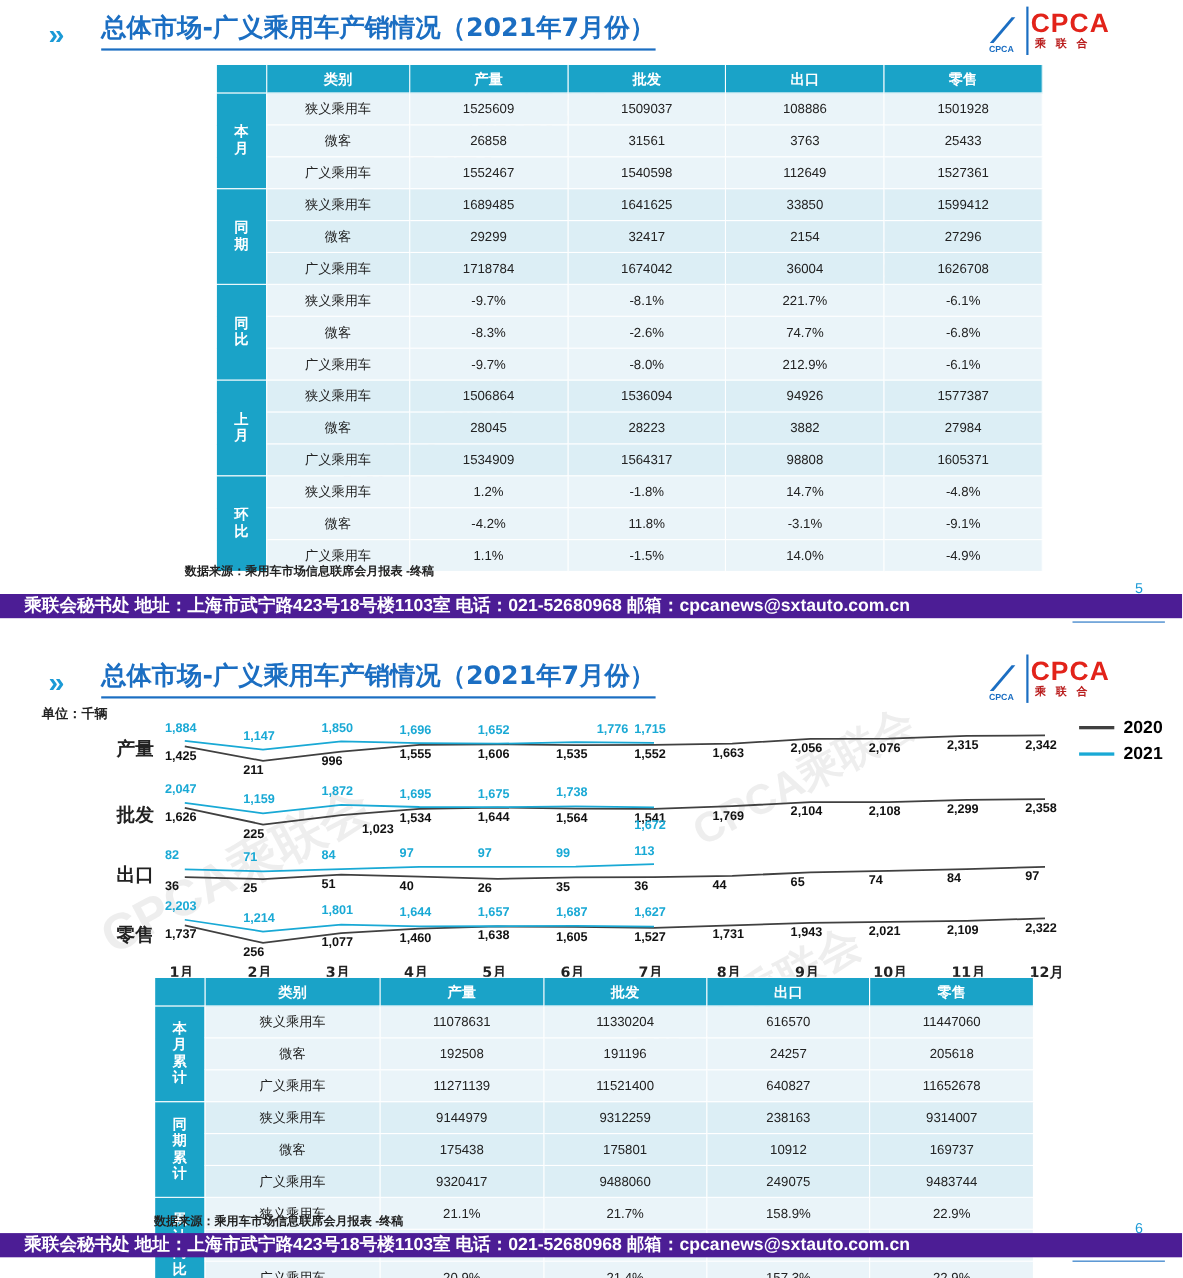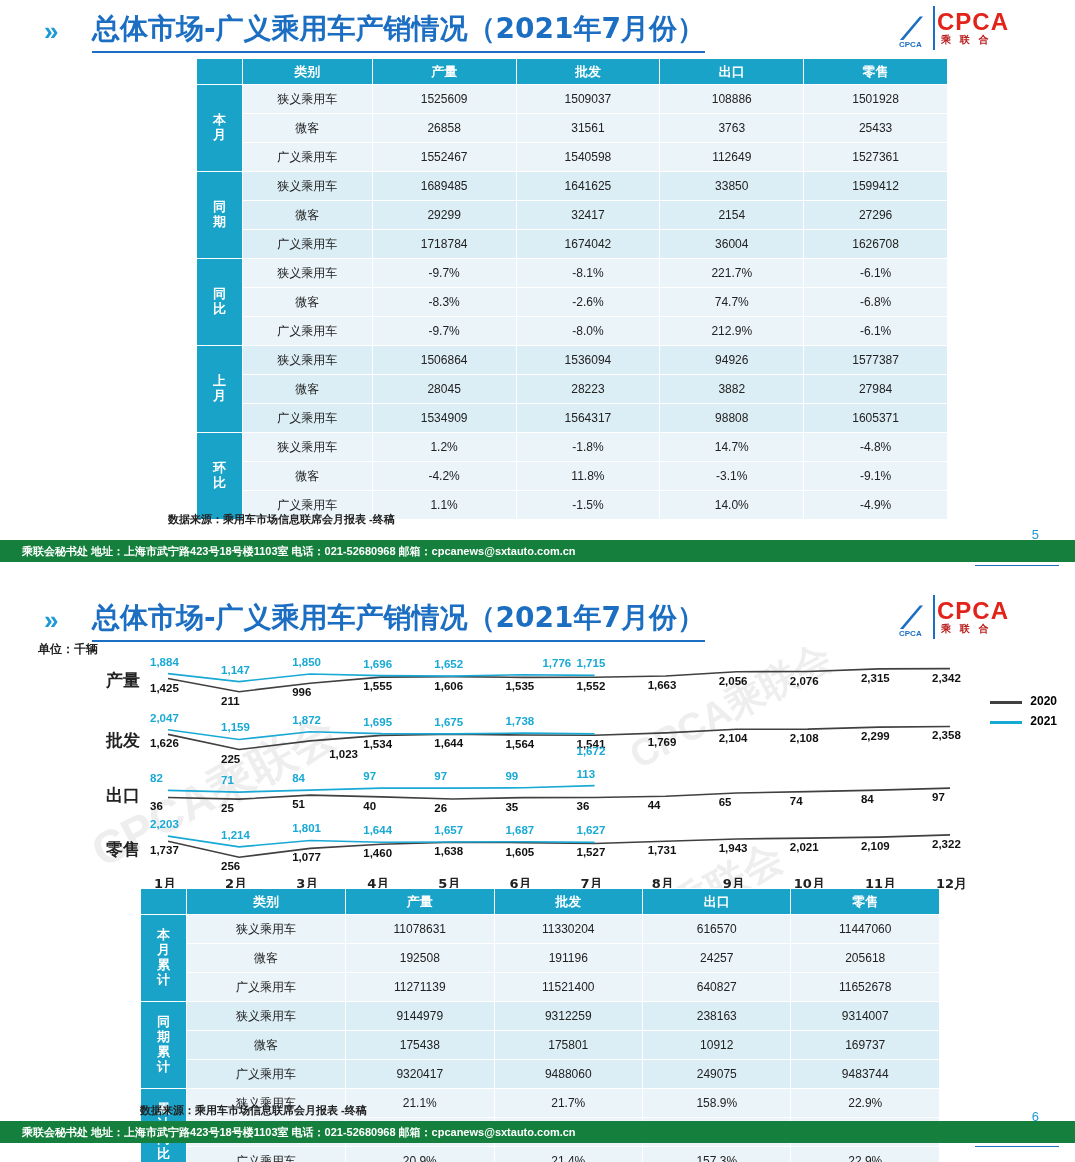--- a/index.html
+++ b/index.html
@@ -32,21 +32,21 @@
     left: 44px; top: 10px;
     color: #1b9ad6;
     font-size: 26px;
     font-weight: bold;
     letter-spacing: -6px;
     line-height: 26px;
   }
   .title {
     position: absolute;
     left: 92px; top: 2px;
-    font-size: 28px;
+    font-size: 23px;
     font-weight: bold;
     color: #1b6ec2;
     white-space: nowrap;
     border-bottom: 2px solid #1b6ec2;
     padding-bottom: 3px;
     font-family: "DejaVu Sans", sans-serif;
   }
   .logo {
     position: absolute;
     right: 18px; top: 0px;
@@ -117,23 +117,23 @@
   .src {
     position: absolute;
     font-size: 11px;
     font-weight: bold;
     color: #222;
   }
   .footbar {
     position: absolute;
     left: 0; width: 100%;
     height: 22px;
-    background: #15803d;
+    background: #4c1d95;
     color: #fff;
-    font-size: 11px;
+    font-size: 16px;
     line-height: 22px;
     padding-left: 22px;
     font-weight: bold;
   }
   .pagenum {
     position: absolute;
     right: 36px;
     font-size: 13px;
     color: #1b9ad6;
   }
@@ -188,21 +188,21 @@
   .vlab.b { color: #111; }
   .vlab.c { color: #19a9d5; }
   .xlab {
     position: absolute;
     font-size: 13px; font-weight: bold; color: #222;
     font-family: "DejaVu Sans", sans-serif;
   }
   .legend {
     position: absolute;
     right: 18px; top: 6px;
-    font-size: 12px; font-weight: bold; margin-top: 41px;
+    font-size: 16px; font-weight: bold;
   }
   .legend div { margin-bottom: 6px; position: relative; padding-left: 40px; }
   .legend i {
     position: absolute; left: 0; top: 7px;
     width: 32px; height: 2.5px; display: block;
   }
   
   .t2 { position: absolute; left: 140px; top: 888px; width: 800px; }
   .t2 col.c0 { width: 44px; }
   .t2 col.c1 { width: 160px; }

